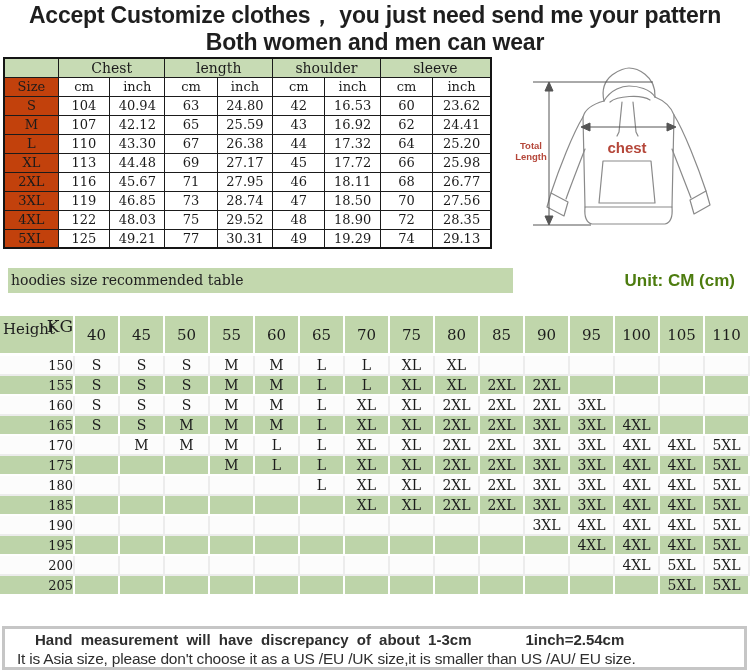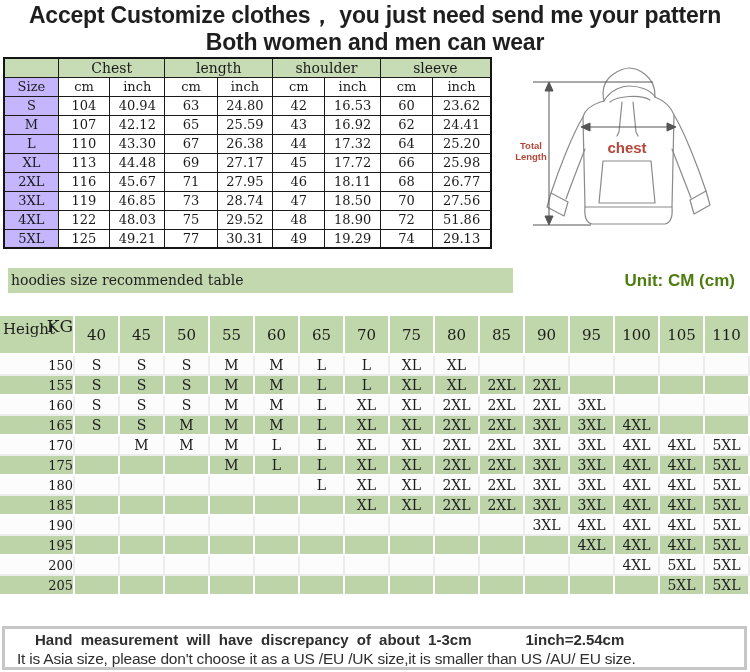--- a/index.html
+++ b/index.html
@@ -39,21 +39,21 @@
     border: 1px solid #1b1b1b;
     text-align: center;
     height: 19px;
     padding: 0;
     font-weight: normal;
     background: #ffffff;
     overflow: hidden;
     white-space: nowrap;
   }
   .spec-table .grp { background: #c7dbb4; font-size: 14px; }
-  .spec-table .sizecol { background: #c4b5fd; }
+  .spec-table .sizecol { background: #c2410c; }
   
   .hoodie-svg { position: absolute; top: 57px; left: 505px; }
   
   .rec-header { position: absolute; top: 268px; left: 0; width: 750px; height: 26px; }
   .rec-bar {
     position: absolute; left: 8px; top: 0;
     width: 505px; height: 25px;
     background: #c3d8ae;
     font-family: "DejaVu Serif", serif;
     font-size: 14px;
@@ -242,21 +242,21 @@
         </tr>
         <tr>
           <td class="sizecol">4XL</td>
           <td>122</td>
           <td>48.03</td>
           <td>75</td>
           <td>29.52</td>
           <td>48</td>
           <td>18.90</td>
           <td>72</td>
-          <td>51.86</td>
+          <td>28.35</td>
         </tr>
         <tr>
           <td class="sizecol">5XL</td>
           <td>125</td>
           <td>49.21</td>
           <td>77</td>
           <td>30.31</td>
           <td>49</td>
           <td>19.29</td>
           <td>74</td>

